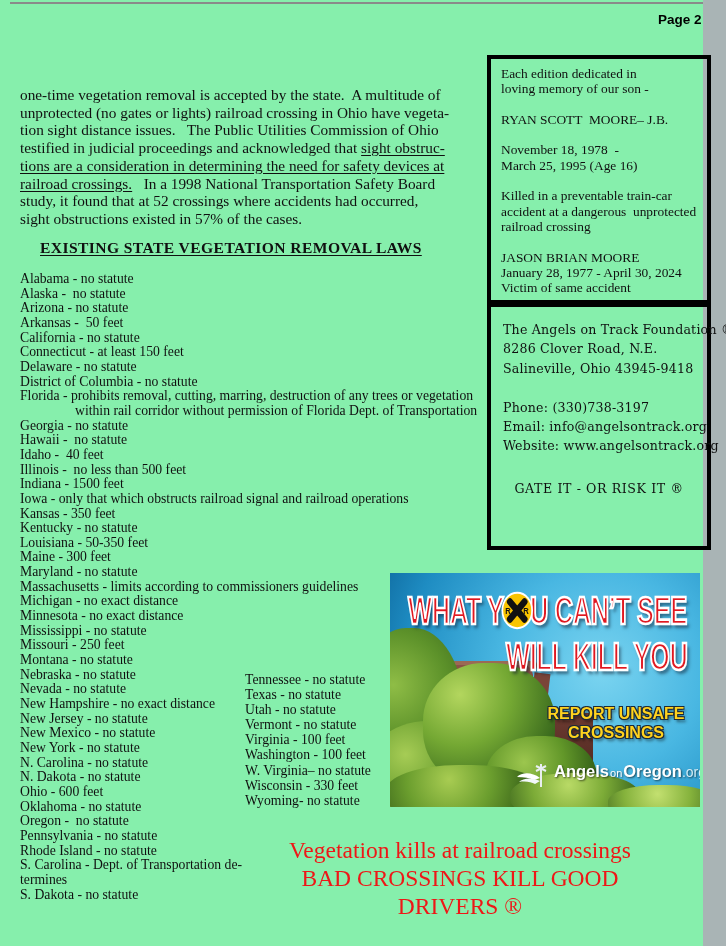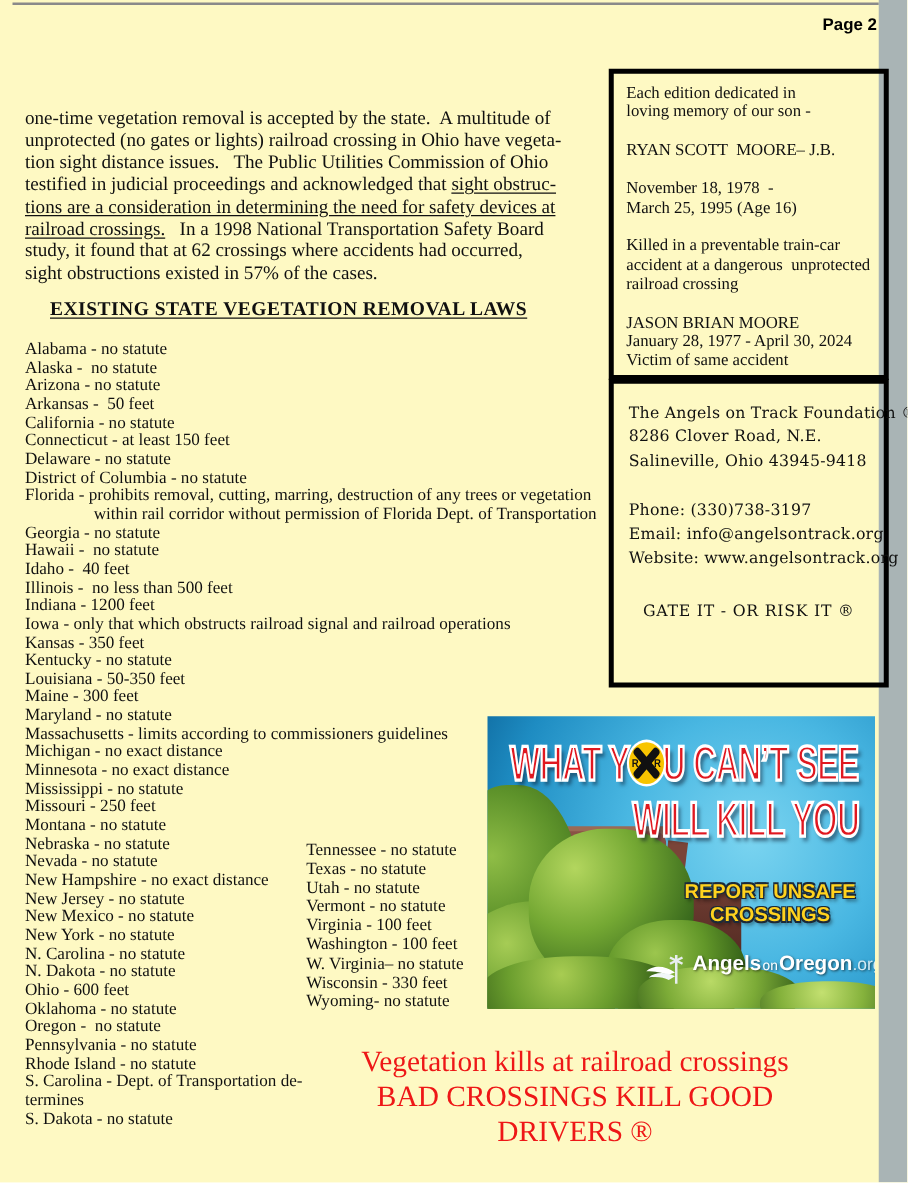--- a/index.html
+++ b/index.html
@@ -1,16 +1,16 @@
 <!DOCTYPE html>
 <html><head>
 <meta charset="utf-8">
 <style>
   html,body{margin:0;padding:0;background:#ffffff;}
-  .page{position:relative;width:726px;height:946px;background:#fef9c3;overflow:hidden;
+  .page{position:relative;width:726px;height:946px;background:#86efac;overflow:hidden;
         font-family:"Liberation Serif",serif;color:#101010;}
 
   
   .top-rule{position:absolute;left:10px;top:2px;width:693px;height:2px;background:#8a8a8a;}
   .right-strip{position:absolute;left:703px;top:0;width:23px;height:946px;background:#a9b4b5;}
   .page-label{position:absolute;left:658px;top:12px;font-family:"Liberation Sans",sans-serif;
               font-weight:bold;font-size:13.5px;color:#000;}
 
   
   .body-para{position:absolute;left:20px;top:86px;width:480px;font-size:15.3px;line-height:17.7px;}
@@ -103,21 +103,21 @@
   <div class="page-label">Page 2</div>
 
   <div class="body-para">
 
   <div class="pline"><span>one-time vegetation removal is accepted by the state.  A multitude of</span></div>
       <div class="pline"><span>unprotected (no gates or lights) railroad crossing in Ohio have vegeta-</span></div>
       <div class="pline"><span>tion sight distance issues.   The Public Utilities Commission of Ohio</span></div>
       <div class="pline"><span>testified in judicial proceedings and acknowledged that </span><span class="ul">sight obstruc-</span></div>
       <div class="pline"><span class="ul">tions are a consideration in determining the need for safety devices at</span></div>
       <div class="pline"><span class="ul">railroad crossings.</span><span>   In a 1998 National Transportation Safety Board</span></div>
-      <div class="pline"><span>study, it found that at 62 crossings where accidents had occurred,</span></div>
+      <div class="pline"><span>study, it found that at 52 crossings where accidents had occurred,</span></div>
       <div class="pline"><span>sight obstructions existed in 57% of the cases.</span></div>
     </div>
 
   <div class="heading">EXISTING STATE VEGETATION REMOVAL LAWS</div>
 
   <div class="col-left">
 
   <div class="sline">Alabama - no statute</div>
       <div class="sline">Alaska -  no statute</div>
       <div class="sline">Arizona - no statute</div>
@@ -125,21 +125,21 @@
       <div class="sline">California - no statute</div>
       <div class="sline">Connecticut - at least 150 feet</div>
       <div class="sline">Delaware - no statute</div>
       <div class="sline">District of Columbia - no statute</div>
       <div class="sline">Florida - prohibits removal, cutting, marring, destruction of any trees or vegetation</div>
       <div class="sline indent">within rail corridor without permission of Florida Dept. of Transportation</div>
       <div class="sline">Georgia - no statute</div>
       <div class="sline">Hawaii -  no statute</div>
       <div class="sline">Idaho -  40 feet</div>
       <div class="sline">Illinois -  no less than 500 feet</div>
-      <div class="sline">Indiana - 1200 feet</div>
+      <div class="sline">Indiana - 1500 feet</div>
       <div class="sline">Iowa - only that which obstructs railroad signal and railroad operations</div>
       <div class="sline">Kansas - 350 feet</div>
       <div class="sline">Kentucky - no statute</div>
       <div class="sline">Louisiana - 50-350 feet</div>
       <div class="sline">Maine - 300 feet</div>
       <div class="sline">Maryland - no statute</div>
       <div class="sline">Massachusetts - limits according to commissioners guidelines</div>
       <div class="sline">Michigan - no exact distance</div>
       <div class="sline">Minnesota - no exact distance</div>
       <div class="sline">Mississippi - no statute</div>

